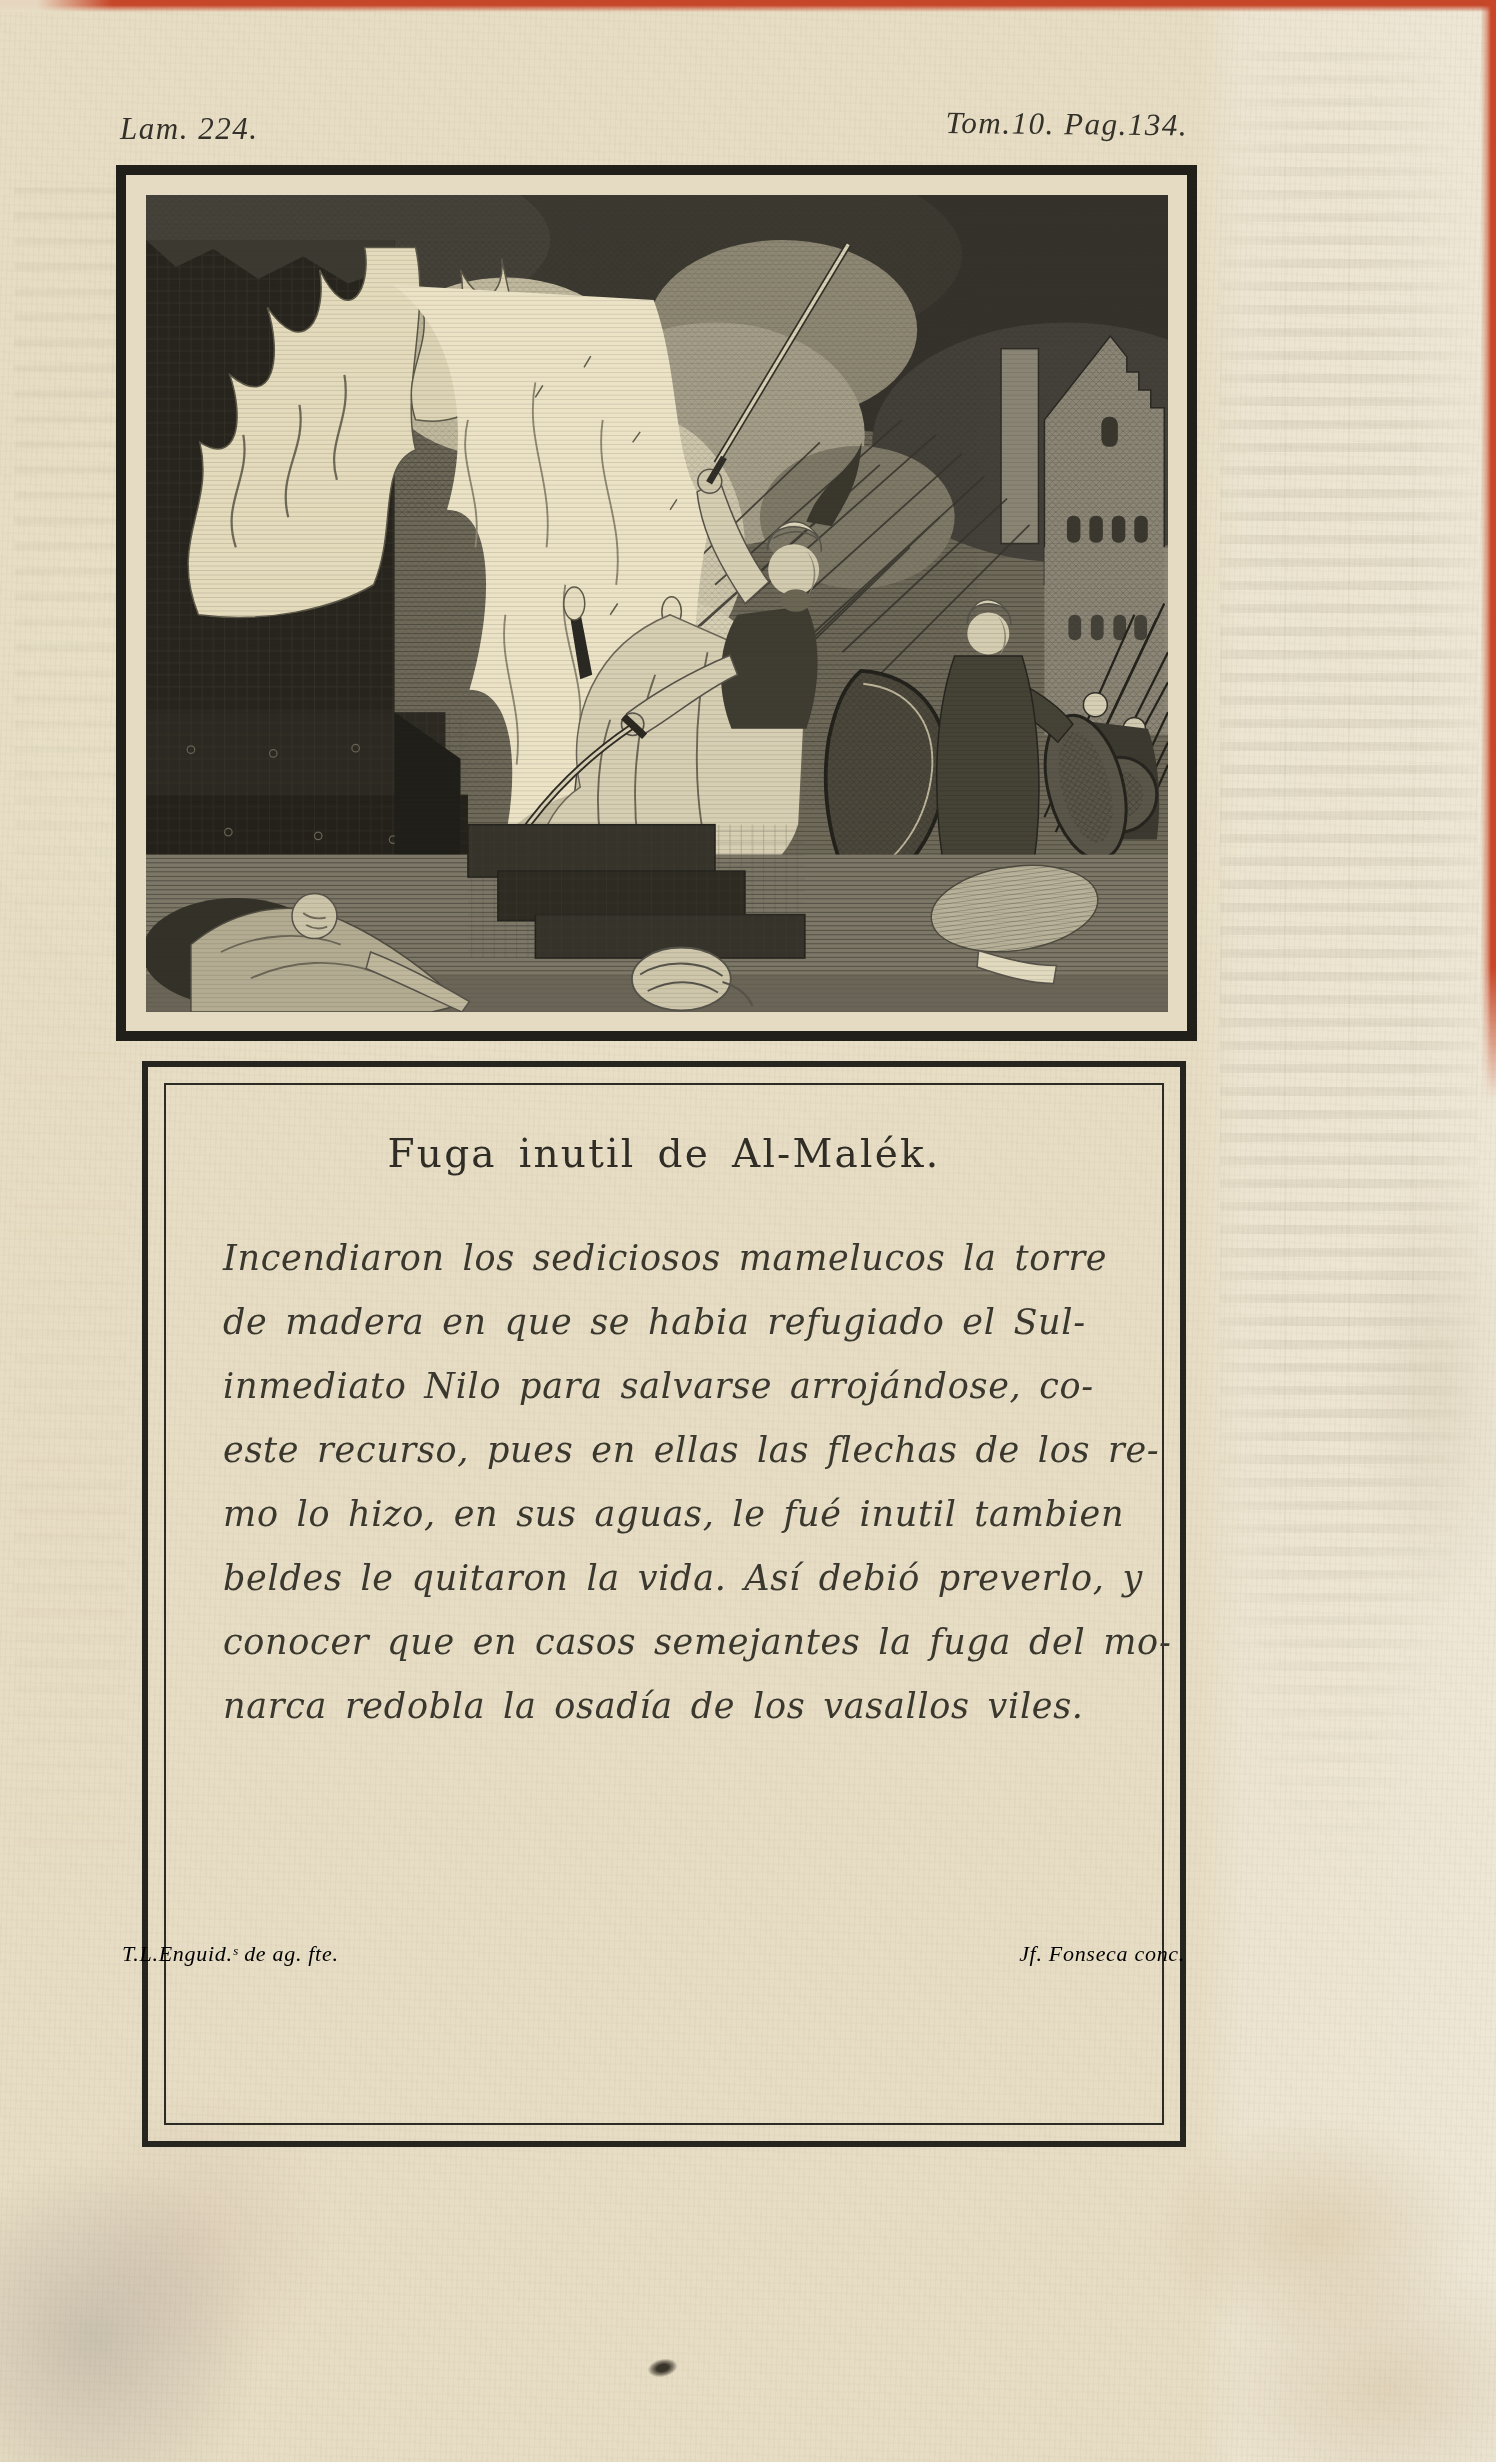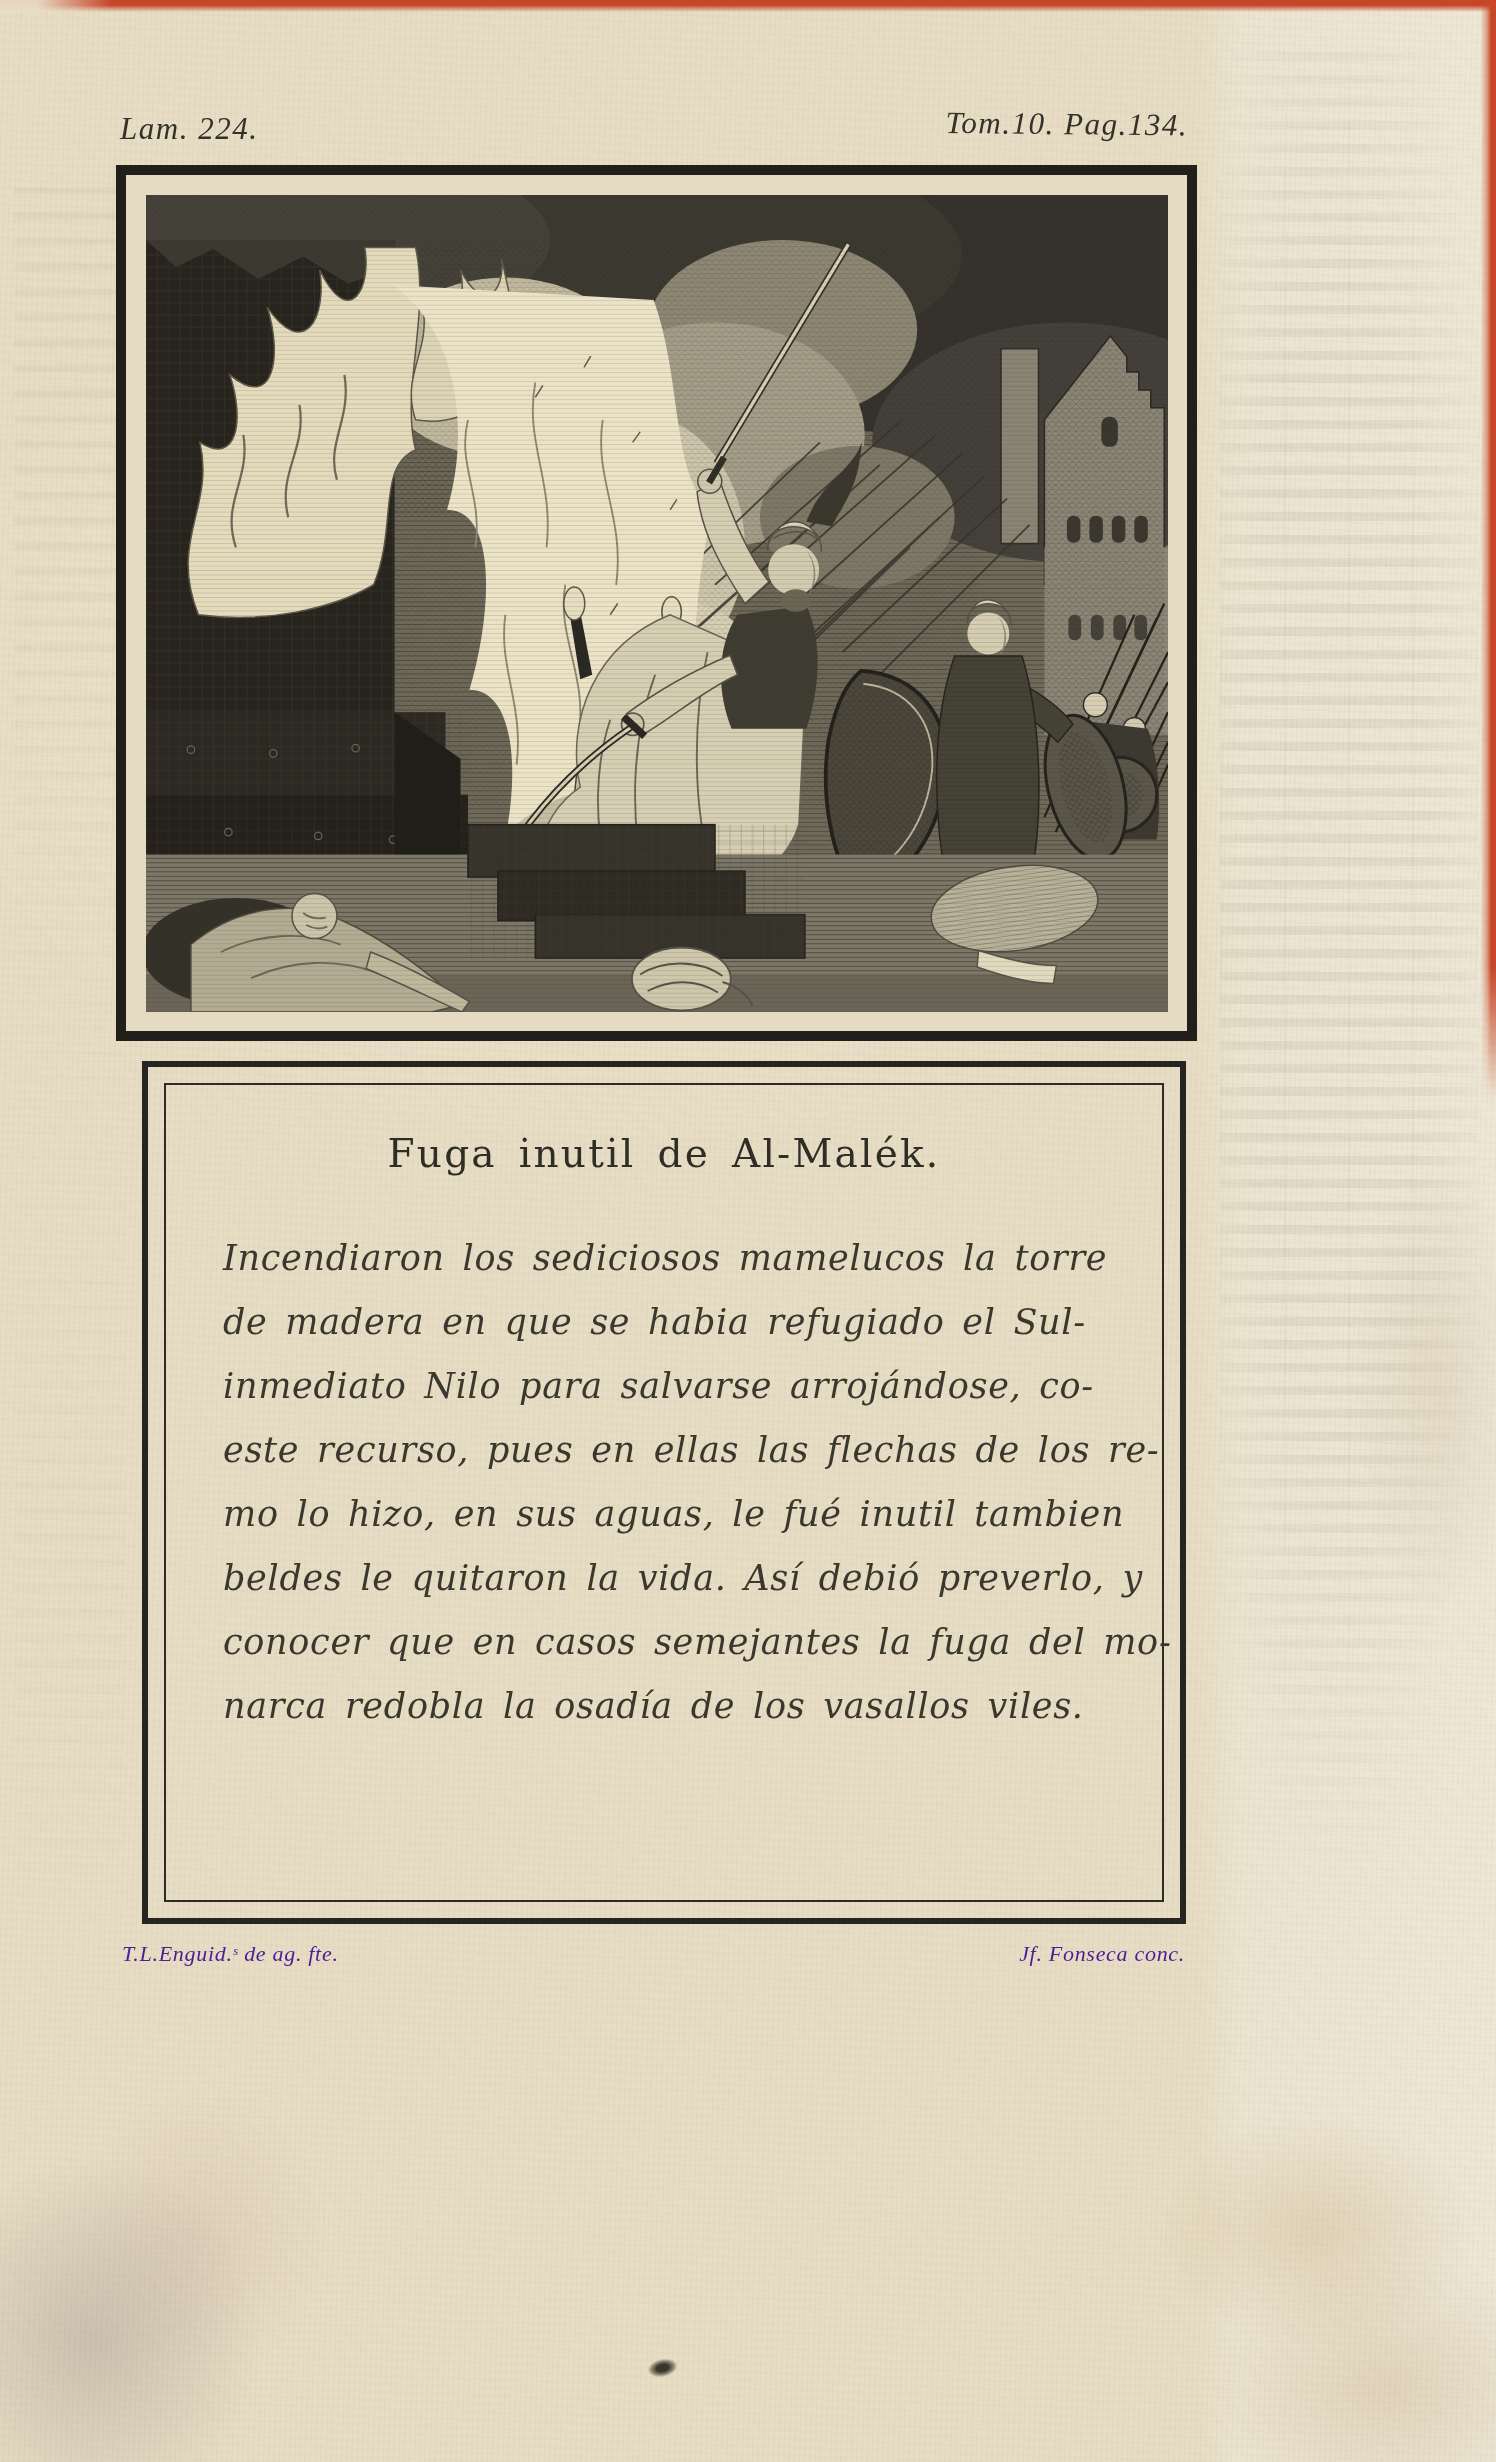--- a/index.html
+++ b/index.html
@@ -77,39 +77,39 @@
   .ref-left{left:120px;top:111px;}
   .ref-right{left:913px;top:106px;width:275px;text-align:right;transform:rotate(.6deg);}
   
   .plate{
     position:absolute;left:116px;top:165px;width:1081px;height:876px;
     border:10.5px solid #201f19;background:#e5dbc2;box-sizing:border-box;padding:19.5px;
   }
   .plate svg{display:block;width:100%;height:100%;}
   
   .panel{
-    position:absolute;left:142px;top:1061px;width:1044px;height:863px;
+    position:absolute;left:142px;top:1061px;width:1044px;height:1086px;
     border:6.7px solid #26251f;box-sizing:border-box;
   }
   .panel .inner{
     position:absolute;inset:15.7px;border:2.2px solid #2c2b24;
   }
   .panel .title{
     position:absolute;left:0;right:0;top:64px;text-align:center;
     font-size:39px;letter-spacing:2.2px;word-spacing:7.5px;color:#2f2d26;
     font-family:"DejaVu Serif","Liberation Serif",serif;
   }
   .panel .caption{
     position:absolute;left:39px;right:30px;top:159px;
     font-style:italic;font-family:"DejaVu Serif","Liberation Serif",serif;
     font-size:35px;color:#3a382e;letter-spacing:0.7px;word-spacing:6px;margin-left:36px;
   }
   .panel .caption p{margin:0;height:64px;line-height:64px;white-space:nowrap;}
   
-  .credit{position:absolute;top:1941px;font-style:italic;font-size:22px;color:#4c1d95;letter-spacing:0.7px;}
+  .credit{position:absolute;top:1941px;font-style:italic;font-size:22px;color:#000000;letter-spacing:0.7px;}
   .credit-left{left:122px;}
   .credit-right{left:883px;width:302px;text-align:right;}
 </style>
 </head>
 <body>
 
 <div class="fiber"></div>
 <div class="ghost-right"></div>
 <div class="ghost-left"></div>
 <div class="stain-bl"></div>

